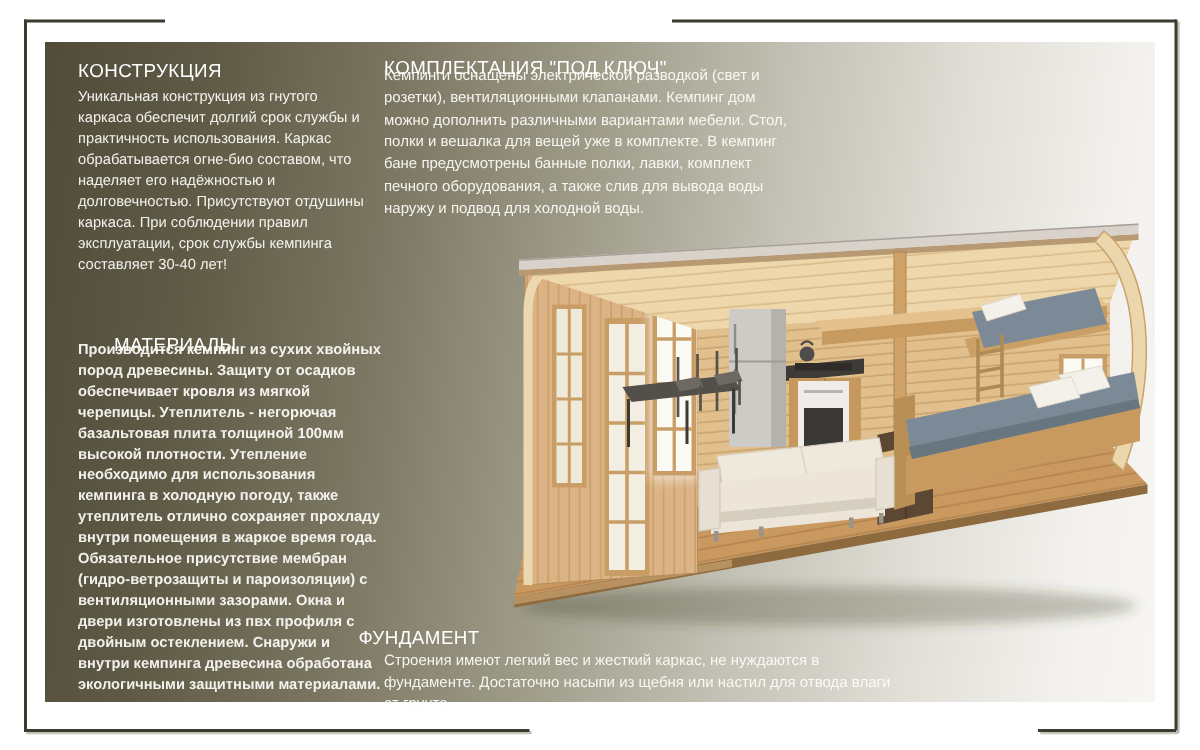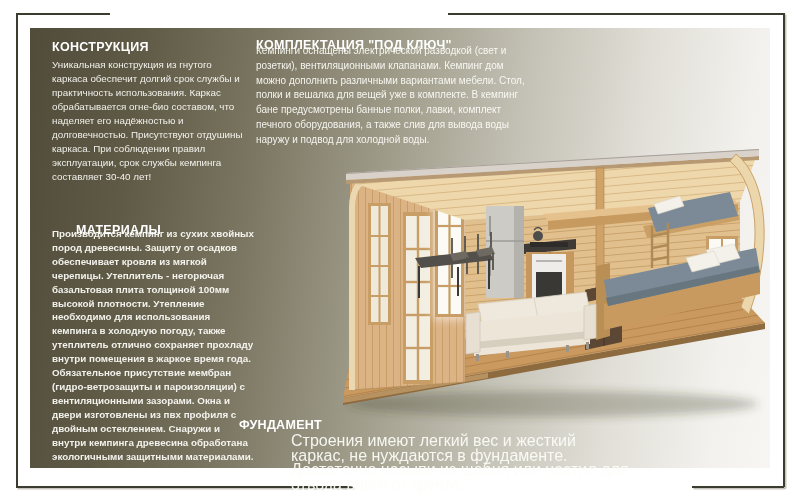--- a/index.html
+++ b/index.html
@@ -12,35 +12,35 @@
   .frame-line{position:absolute;background:#3c3b30;}
   .fl-shadow{box-shadow:1.5px 1.5px 0 rgba(130,125,110,.45);}
   
   .panel{
     position:absolute;left:30px;top:28px;width:740px;height:440px;
     background:linear-gradient(97deg,
       #514c3a 0%, #5f5a46 14%, #7b7662 30%, #a19e8c 48%,
       #c5c3b7 64%, #e1dfd7 79%, #f2f1ed 92%, #f7f6f3 100%);
   }
   .heading{
-    position:absolute;color:#ffffff;font-weight:bold;
+    position:absolute;color:#ffffff;font-weight:normal;
     font-size:12.5px;letter-spacing:.3px;white-space:nowrap;
   }
   .body-text{
     position:absolute;color:rgba(253,253,249,.93);
     font-size:9.8px;line-height:14px;text-align:left;
   }
   .t-construction-title{left:52px;top:40px;}
   .t-construction-body{left:52px;top:58px;width:196px;}
   .t-materials-title{left:52px;top:223px;margin-left:24px;}
   .t-materials-body{left:52px;top:227px;width:202px;line-height:13.9px;font-weight:bold;}
   .t-turnkey-title{left:256px;top:38px;}
   .t-turnkey-body{left:256px;top:44px;width:280px;font-size:10px;line-height:14.8px;}
   .t-foundation-title{left:239px;top:418px;}
-  .t-foundation-body{left:256px;top:434px;width:342px;font-size:16px;line-height:14.5px;margin-left:35px;}
+  .t-foundation-body{left:256px;top:434px;width:342px;font-size:10px;line-height:14.5px;}
   .house{position:absolute;left:338px;top:146px;width:436px;height:288px;}
 </style>
 </head>
 <body>
 
 <div class="panel"></div>
 
 <div class="frame-line" style="left:16px;top:13px;width:1.5px;height:474px;"></div>
 <div class="frame-line fl-shadow" style="left:783px;top:13px;width:1.5px;height:474px;"></div>
 <div class="frame-line" style="left:16px;top:13px;width:94px;height:1.5px;"></div>

